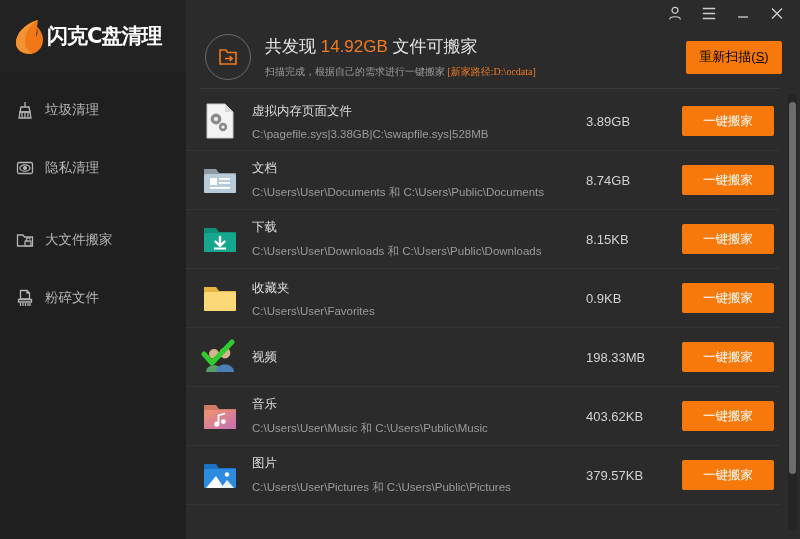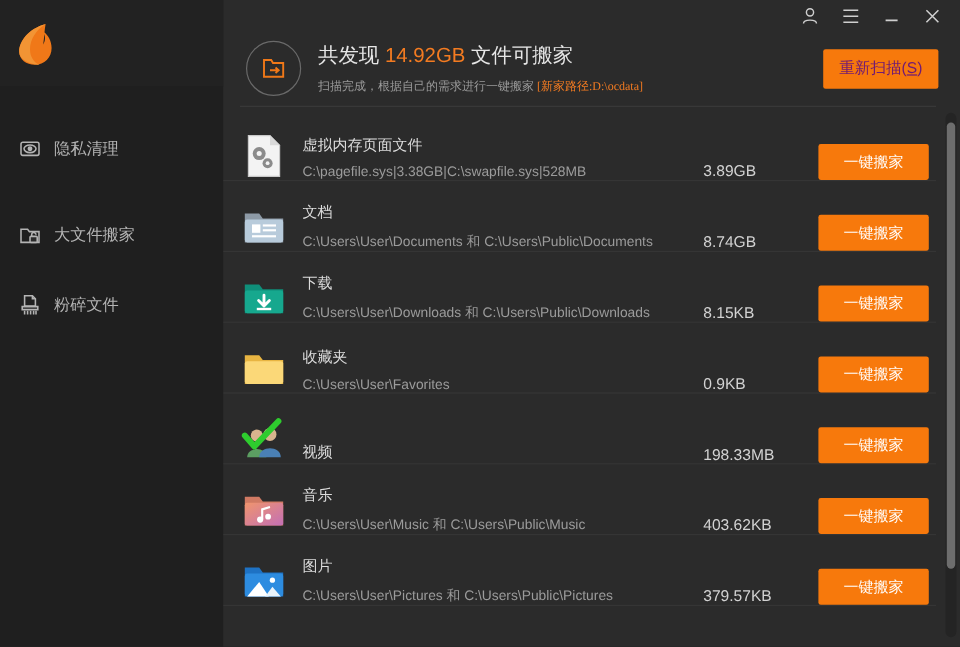--- a/index.html
+++ b/index.html
@@ -69,42 +69,42 @@
     display: flex; align-items: center; justify-content: center;
     flex: 0 0 auto;
   }
   #header-texts { margin-left: 14px; flex: 1 1 auto; }
   #header-title { font-size: 17px; color: #e6e6e6; white-space: nowrap; }
   #header-title .hl { color: #f37b21; font-weight: normal; }
   #header-sub { font-size: 10px; color: #9a9a9a; margin-top: 7px; white-space: nowrap; font-family: Liberation Serif, serif; }
   #header-sub .path { color: #f37b21; }
   #rescan-btn {
     margin-right: 18px; flex: 0 0 auto;
-    background: #f7790c; color: #701a75;
+    background: #f7790c; color: #000000;
     font-size: 13px; border: none; border-radius: 2px;
     width: 96px; height: 33px; cursor: pointer;
   }
   #rescan-btn u { text-decoration: underline; }
 
   
   #list-wrap {
     position: absolute; left: 186px; top: 88px; right: 0; bottom: 0;
     overflow: hidden;
   }
   #list-top-rule {
     position: absolute; left: 14px; right: 20px; top: 0;
     height: 1px; background: #3c3c3c;
   }
   #list {
     position: absolute; left: 0; right: 0; top: 4px; bottom: 0;
   }
   .row {
     position: relative;
     height: 59px;
-    display: flex; align-items: flex-end;
+    display: flex; align-items: center;
     padding: 0 0 0 14px;
     border-bottom: 1px solid #353535;
     margin-right: 20px;
   }
   .row-icon { width: 40px; height: 40px; flex: 0 0 auto; display:flex; align-items:center; justify-content:center; }
   .row-texts { margin-left: 12px; flex: 1 1 auto; min-width: 0; }
   .row-name { font-size: 12.5px; color: #dcdcdc; }
   .row-path { font-size: 11.5px; color: #9b9b9b; margin-top: 8px; white-space: nowrap; overflow: hidden; text-overflow: ellipsis; }
   .row-size { width: 96px; text-align: left; font-size: 13px; color: #d2d2d2; flex: 0 0 auto; }
   .row-btn {
@@ -130,24 +130,36 @@
 
   <div id="sidebar">
 
     <div id="logo">
       <span class="logo-mark">
         <svg width="34" height="40" viewBox="0 0 34 40">
           <path d="M26 4 C12 8 4 18 4 27 C4 34 10 38 17 38 C25 38 31 32 31 24 C31 18 28 13 24 10 C26 14 26 18 24 21 C25 15 25 9 26 4 Z" fill="#f07818"></path>
           <path d="M26 4 C18 9 13 17 13 25 C13 31 16 36 21 38 C13 38 4 34 4 27 C4 18 12 8 26 4 Z" fill="#f29434"></path>
         </svg>
       </span>
+      <span class="logo-text">闪克C盘清理</span>
     </div>
 
     <div class="nav-list">
 
+      <div class="nav-item">
+        <span class="nav-icon">
+          <svg width="20" height="20" viewBox="0 0 20 20" fill="none" stroke="#b4b4b4" stroke-width="1.3">
+            <path d="M10 2 L10 7"></path>
+            <path d="M5 12 L15 12 L16 18 L4 18 Z"></path>
+            <path d="M6 7 L14 7 L15 12 L5 12 Z"></path>
+            <path d="M7 13 L7 18 M10 13 L10 18 M13 13 L13 18"></path>
+          </svg>
+        </span>
+        <span class="nav-label">垃圾清理</span>
+      </div>
 
       <div class="nav-sep"></div>
 
       <div class="nav-item">
         <span class="nav-icon">
           <svg width="20" height="20" viewBox="0 0 20 20" fill="none" stroke="#b4b4b4" stroke-width="1.3">
             <rect x="2.5" y="4.5" width="15" height="11" rx="1.5"></rect>
             <ellipse cx="10" cy="10" rx="5" ry="3.2"></ellipse>
             <circle cx="10" cy="10" r="1.4" fill="#b4b4b4"></circle>
           </svg>

